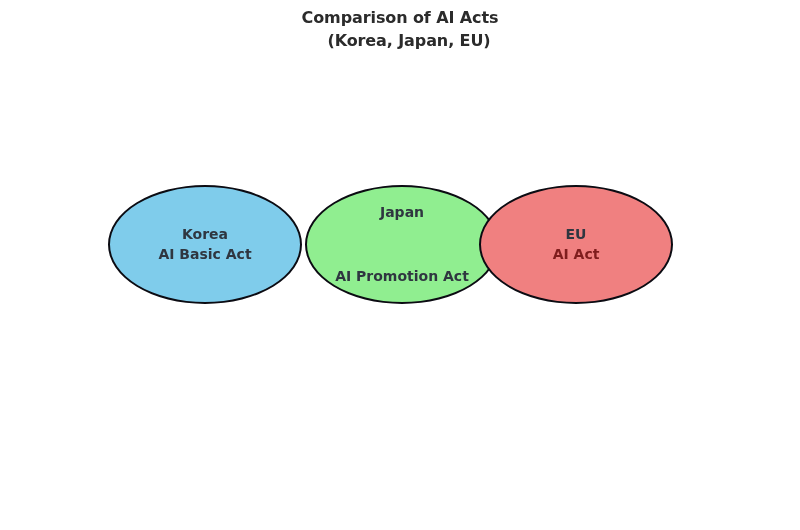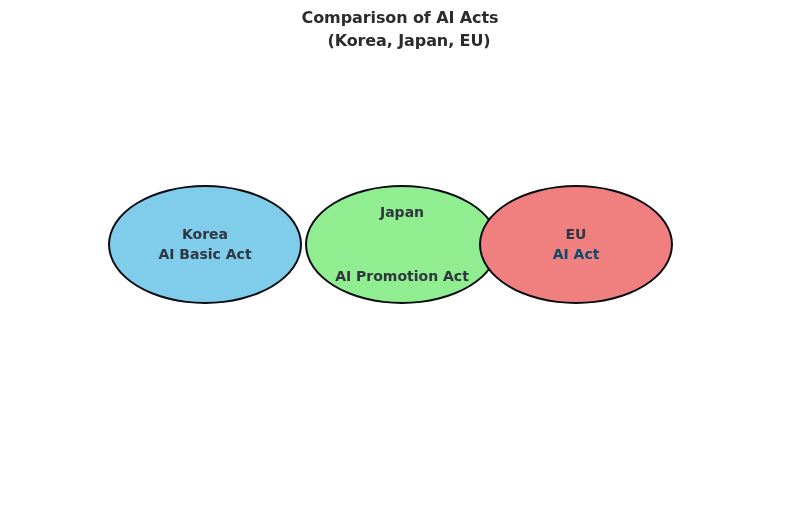--- a/index.html
+++ b/index.html
@@ -86,17 +86,17 @@
       <span class="node-label" style="color: rgb(47, 54, 64);">AI Basic Act</span>
     </div>
 
     <div class="node" id="node-japan" style="background: rgb(144, 238, 144); border-color: rgb(11, 11, 18); width: 194px; height: 119px; gap: 44px;">
       <span class="node-label" style="color: rgb(47, 54, 64);">Japan</span>
       <span class="node-label" style="color: rgb(47, 54, 64);">AI Promotion Act</span>
     </div>
 
     <div class="node" id="node-eu" style="background: rgb(240, 128, 128); border-color: rgb(11, 11, 18); width: 194px; height: 119px;">
       <span class="node-label" style="color: rgb(47, 54, 64);">EU</span>
-      <span class="node-label" style="color: #0c4a6e;">AI Act</span>
+      <span class="node-label" style="color: #7f1d1d;">AI Act</span>
     </div>
 
   </div>
 </div>
 
 </body></html>

